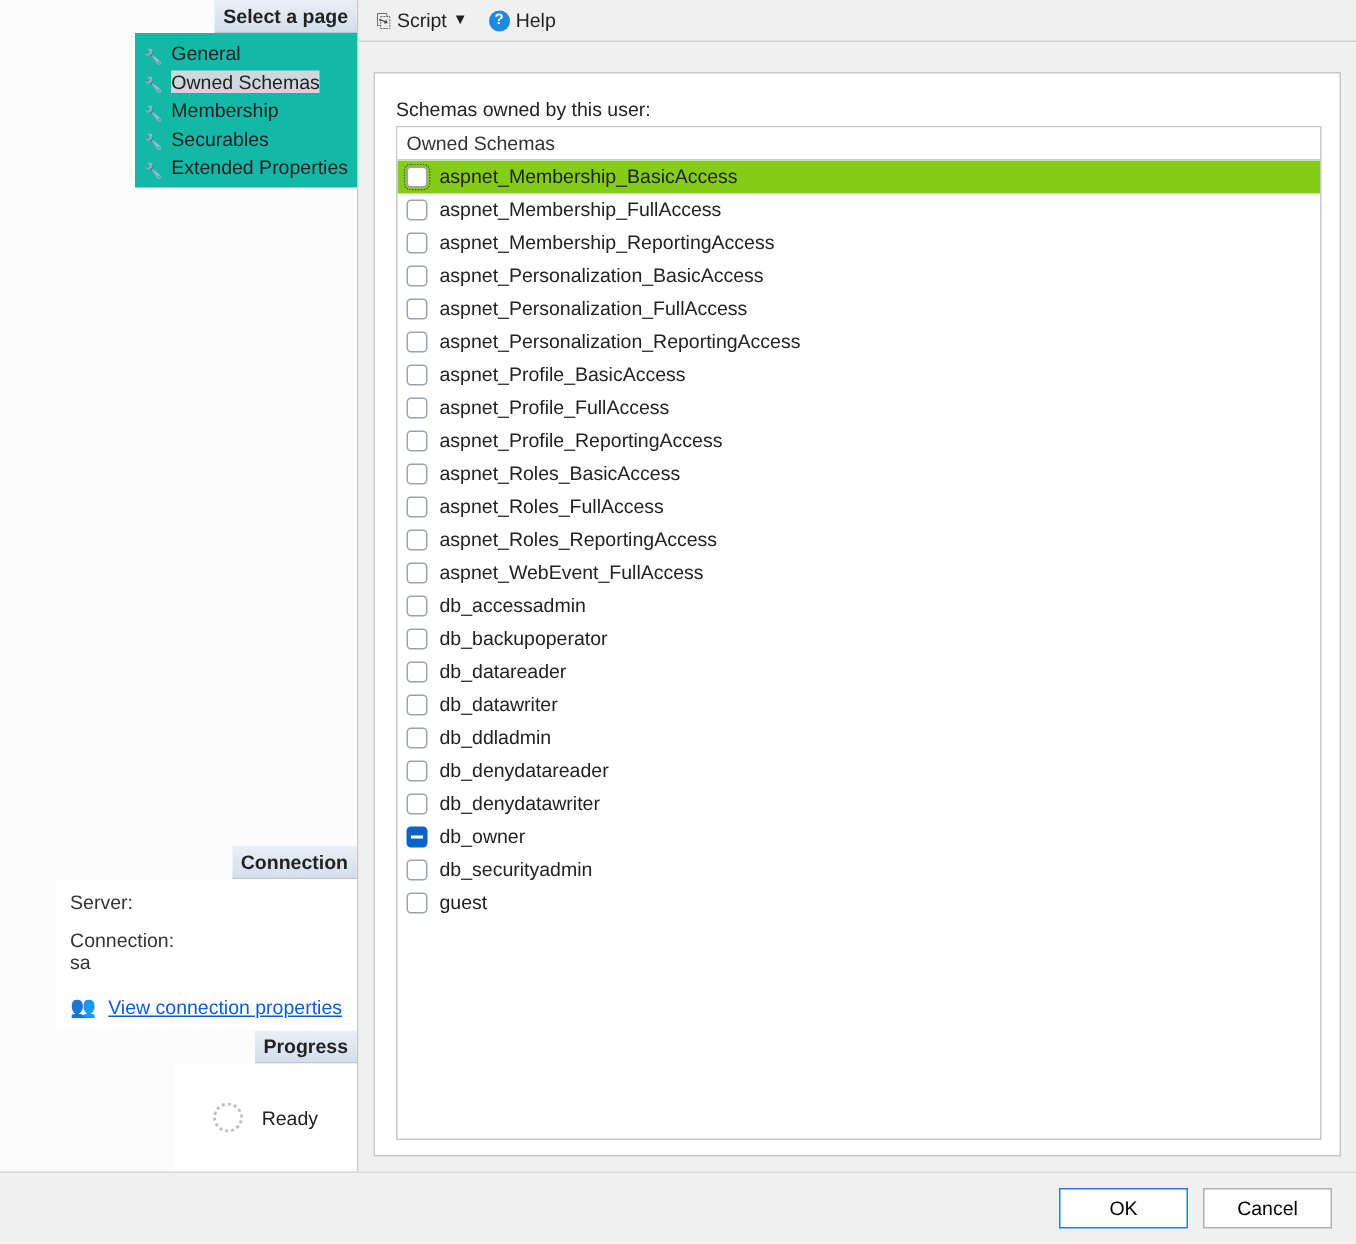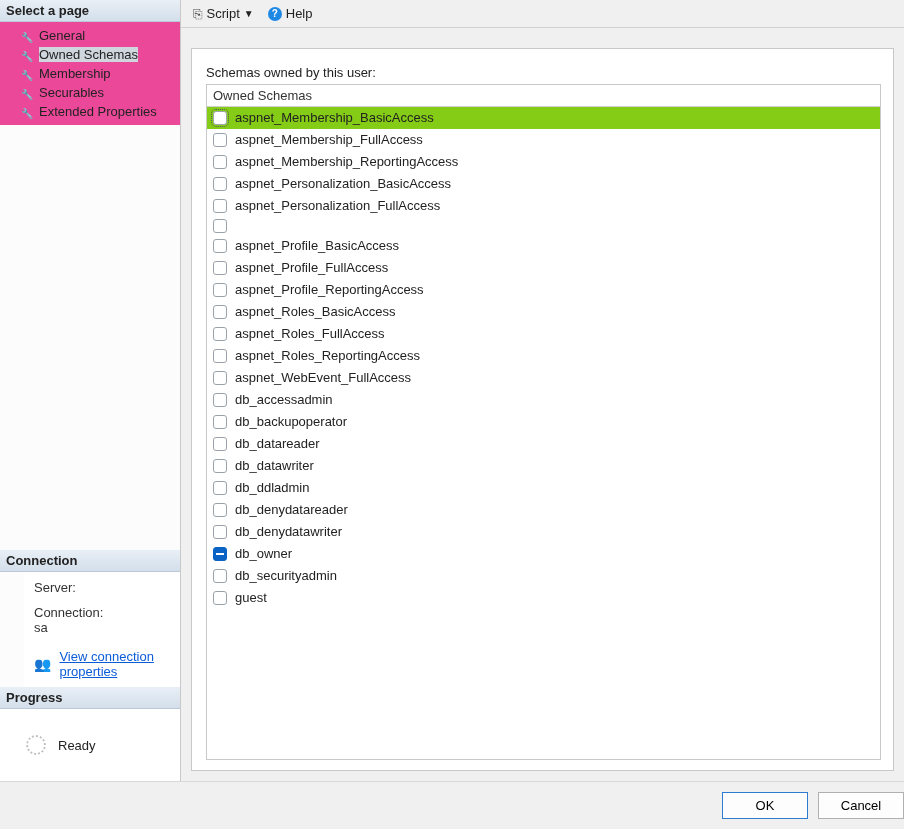--- a/index.html
+++ b/index.html
@@ -14,36 +14,37 @@
     overflow: hidden;
     display: flex;
     flex-direction: column;
   }
   .main-area {
     display: flex;
     flex: 1;
     min-height: 0;
   }
   .sidebar {
-    width: 181px;
+    width: 239px;
     background: #fcfcfc;
     border-right: 1px solid #c8c8c8;
     display: flex;
     flex-direction: column;
+    align-items: flex-end;
   }
   .section-header {
     background: linear-gradient(to bottom, #e9eff6, #d3dfeb);
     border-bottom: 1px solid #bcc8d5;
     padding: 3px 6px;
     font-weight: bold;
     font-size: 13px;
   }
   .section-body {
-    padding: 4px 15px;
-    background: #ec4899;
+    padding: 4px 0;
+    background: #14b8a6;
   }
   .page-item {
     display: flex;
     align-items: center;
     padding: 2px 6px;
     cursor: pointer;
     gap: 6px;
   }
   .page-item.selected span.label {
     background: #cfd6dd;
@@ -207,21 +208,21 @@
     background: #fff;
   }
   .chk.focused {
     outline: 1px dotted #555;
     outline-offset: 1px;
   }
   .footer {
     display: flex;
     justify-content: flex-end;
     gap: 10px;
-    padding: 10px 0;
+    padding: 10px 16px;
     background: #f0f0f0;
     border-top: 1px solid #d8d8d8;
   }
   .btn {
     min-width: 86px;
     padding: 5px 14px;
     background: #fdfdfd;
     border: 1px solid #b0b0b0;
     cursor: pointer;
     font-size: 13px;
@@ -321,20 +322,21 @@
             <div class="grid-row">
               <span class="chk"></span>
               <span>aspnet_Personalization_BasicAccess</span>
             </div>
             <div class="grid-row">
               <span class="chk"></span>
               <span>aspnet_Personalization_FullAccess</span>
             </div>
             <div class="grid-row">
               <span class="chk"></span>
+              <span>aspnet_Personalization_ReportingAccess</span>
             </div>
             <div class="grid-row">
               <span class="chk"></span>
               <span>aspnet_Profile_BasicAccess</span>
             </div>
             <div class="grid-row">
               <span class="chk"></span>
               <span>aspnet_Profile_FullAccess</span>
             </div>
             <div class="grid-row">

